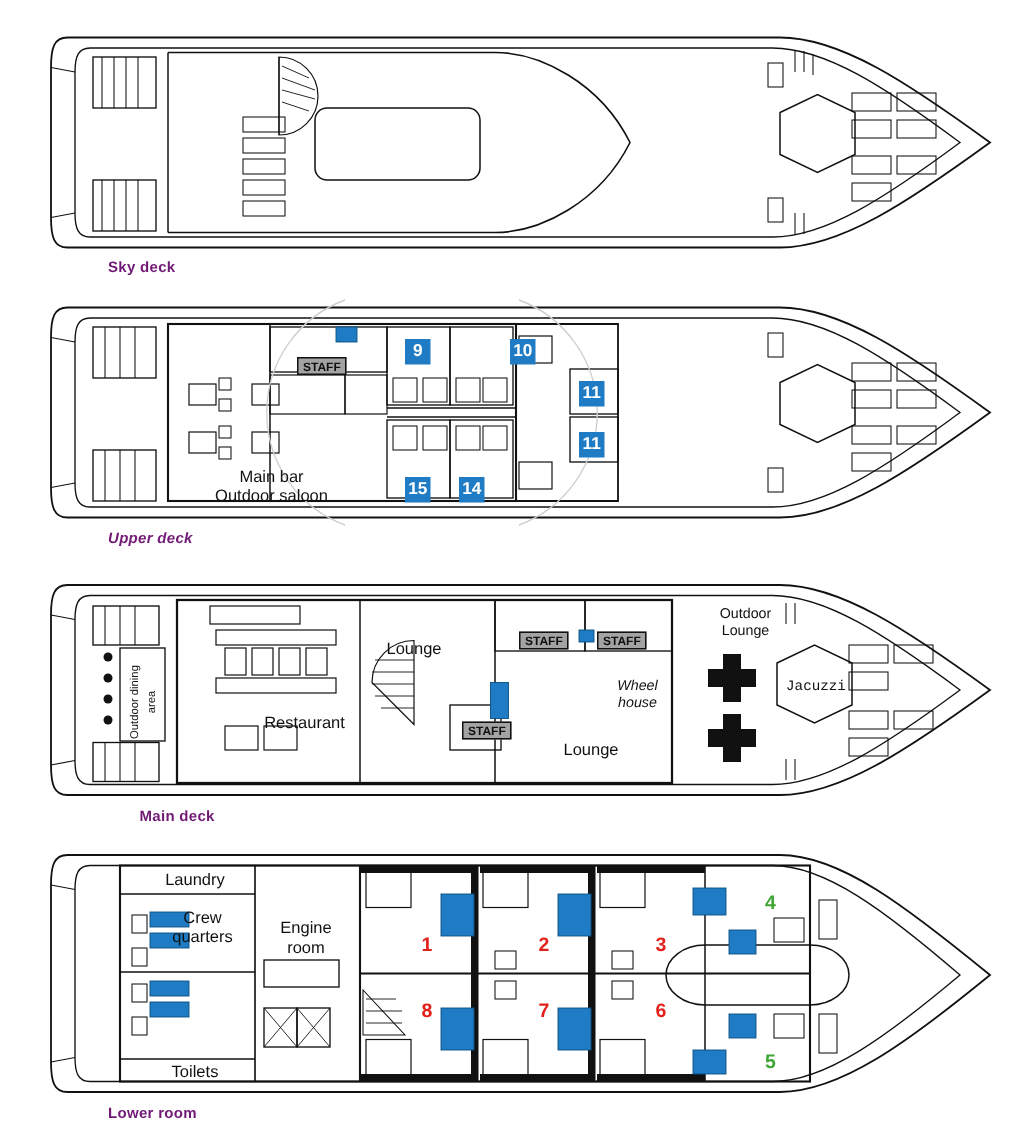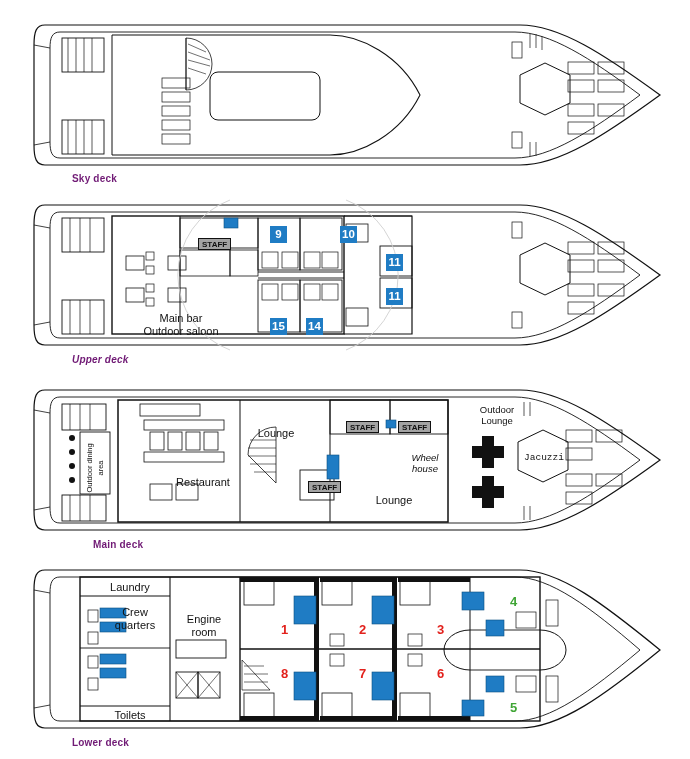--- a/index.html
+++ b/index.html
@@ -407,21 +407,21 @@
 Lounge</div>
     <div class="room-txt" style="left:520px; top:452px; width:48px;font-family:Liberation Mono, monospace;">Jacuzzi</div>
     <div class="room-txt vert" style="left:64px; top:457px; width:62px; font-size:7.5px;">Outdoor dining area</div>
 
     <div class="staff-box" style="left:346px; top:421px;">STAFF</div>
     <div class="staff-box" style="left:398px; top:421px;">STAFF</div>
     <div class="staff-box" style="left:308px; top:481px;">STAFF</div>
   </div>
 
   <div class="deck" style="top:0;height:0;">
-    <div class="deck-label" style="left:72px; top:737px;">Lower deck</div>
+    <div class="deck-label" style="left:72px; top:737px;">Lower room</div>
 
     <div class="room-txt big" style="left:96px; top:581px; width:68px;">Laundry</div>
     <div class="room-txt big" style="left:104px; top:606px; width:62px;">Crew
 quarters</div>
     <div class="room-txt big" style="left:176px; top:613px; width:56px;">Engine
 room</div>
     <div class="room-txt big" style="left:98px; top:709px; width:64px;">Toilets</div>
 
     <div class="cabnum-red" style="left:281px; top:622px;">1</div>
     <div class="cabnum-red" style="left:359px; top:622px;">2</div>

